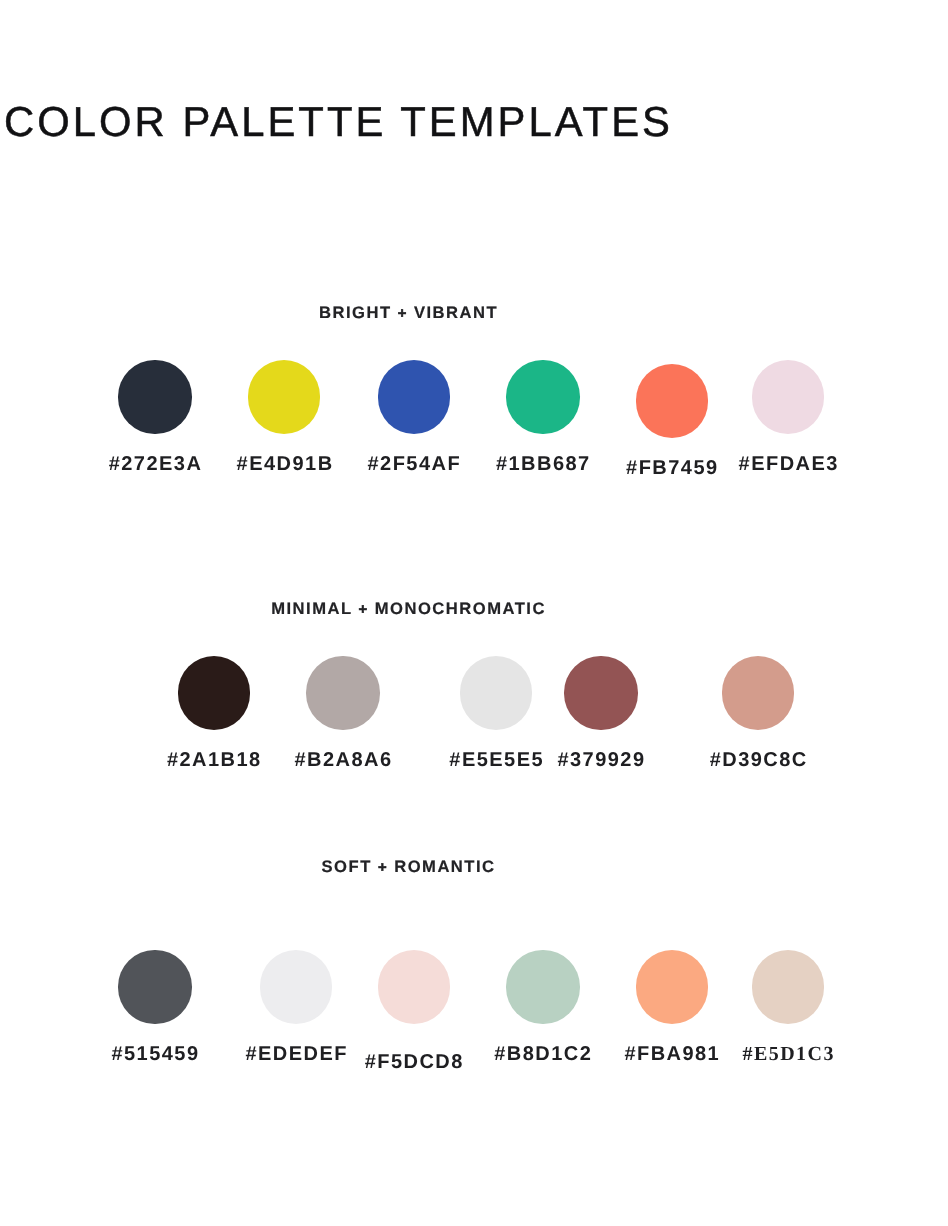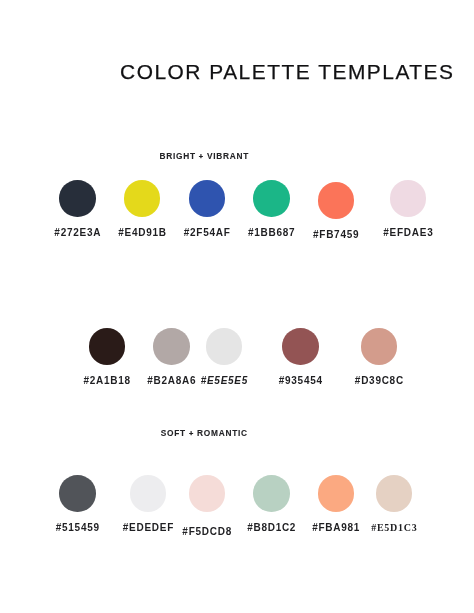--- a/index.html
+++ b/index.html
@@ -19,23 +19,23 @@
     width: 474px;
     height: 613px;
     background: #ffffff;
     overflow: hidden;
   }
 
   
   .page-title {
     position: absolute;
     left: 0.5px;
-    top: 62px;
+    top: 52px;
     width: 454px;
-    text-align: right;
+    text-align: left;
     font-size: 20.9px;
     font-weight: 400;
     letter-spacing: 1.52px;
     text-indent: 1.52px;
     color: #111113;
     white-space: nowrap;
     -webkit-text-stroke: 0.25px #111113;
     line-height: 1;
     transform: translateZ(0);
   }
@@ -93,20 +93,21 @@
 </style>
 </head>
 <body>
 
 <div class="page">
 
   <div class="page-title">COLOR PALETTE TEMPLATES</div>
 
   <div class="section-title" id="h0" style="top: 151.8px;">BRIGHT <span class="plus">+</span> VIBRANT</div>
 
+  <div class="section-title" id="h1" style="top: 299.7px;">MINIMAL <span class="plus">+</span> MONOCHROMATIC</div>
 
   <div class="section-title" id="h2" style="top: 429px;">SOFT <span class="plus">+</span> ROMANTIC</div>
 
   <div id="swatches">
       <div class="swatch" style="left: 77.4px; top: 180.2px;">
         <div class="dot" style="background-color: rgb(39, 46, 58);"></div>
         <div class="hex" style="margin-top: 11.2px;">#272E3A</div>
       </div>
       <div class="swatch" style="left: 142.2px; top: 180.2px;">
         <div class="dot" style="background-color: rgb(228, 217, 27);"></div>
@@ -117,39 +118,39 @@
         <div class="hex" style="margin-top: 11.2px;">#2F54AF</div>
       </div>
       <div class="swatch" style="left: 271.3px; top: 180.2px;">
         <div class="dot" style="background-color: rgb(27, 182, 135);"></div>
         <div class="hex" style="margin-top: 11.2px;">#1BB687</div>
       </div>
       <div class="swatch" style="left: 335.8px; top: 182px;">
         <div class="dot" style="background-color: rgb(251, 116, 89);"></div>
         <div class="hex" style="margin-top: 11.2px;">#FB7459</div>
       </div>
-      <div class="swatch" style="left: 408px; top: 180.2px;">
+      <div class="swatch" style="left: 394px; top: 180.2px;">
         <div class="dot" style="background-color: rgb(239, 218, 227);"></div>
         <div class="hex" style="margin-top: 11.2px;">#EFDAE3</div>
       </div>
       <div class="swatch" style="left: 106.8px; top: 328.2px;">
         <div class="dot" style="background-color: rgb(42, 27, 24);"></div>
         <div class="hex" style="margin-top: 10.9px;">#2A1B18</div>
       </div>
       <div class="swatch" style="left: 171.4px; top: 328.2px;">
         <div class="dot" style="background-color: rgb(178, 168, 166);"></div>
         <div class="hex" style="margin-top: 10.9px;">#B2A8A6</div>
       </div>
-      <div class="swatch" style="left: 224px; top: 328.2px; font-style: italic;">
+      <div class="swatch" style="left: 248px; top: 328.2px;">
         <div class="dot" style="background-color: rgb(229, 229, 229);"></div>
         <div class="hex" style="margin-top: 10.9px;">#E5E5E5</div>
       </div>
       <div class="swatch" style="left: 300.4px; top: 328.2px;">
         <div class="dot" style="background-color: rgb(147, 84, 84);"></div>
-        <div class="hex" style="margin-top: 10.9px;">#935454</div>
+        <div class="hex" style="margin-top: 10.9px;">#379929</div>
       </div>
       <div class="swatch" style="left: 379px; top: 328.2px;">
         <div class="dot" style="background-color: rgb(211, 156, 140);"></div>
         <div class="hex" style="margin-top: 10.9px;">#D39C8C</div>
       </div>
       <div class="swatch" style="left: 77.4px; top: 475.2px;">
         <div class="dot" style="background-color: rgb(81, 84, 89);"></div>
         <div class="hex" style="margin-top: 11.2px;">#515459</div>
       </div>
       <div class="swatch" style="left: 148px; top: 475.2px;">

